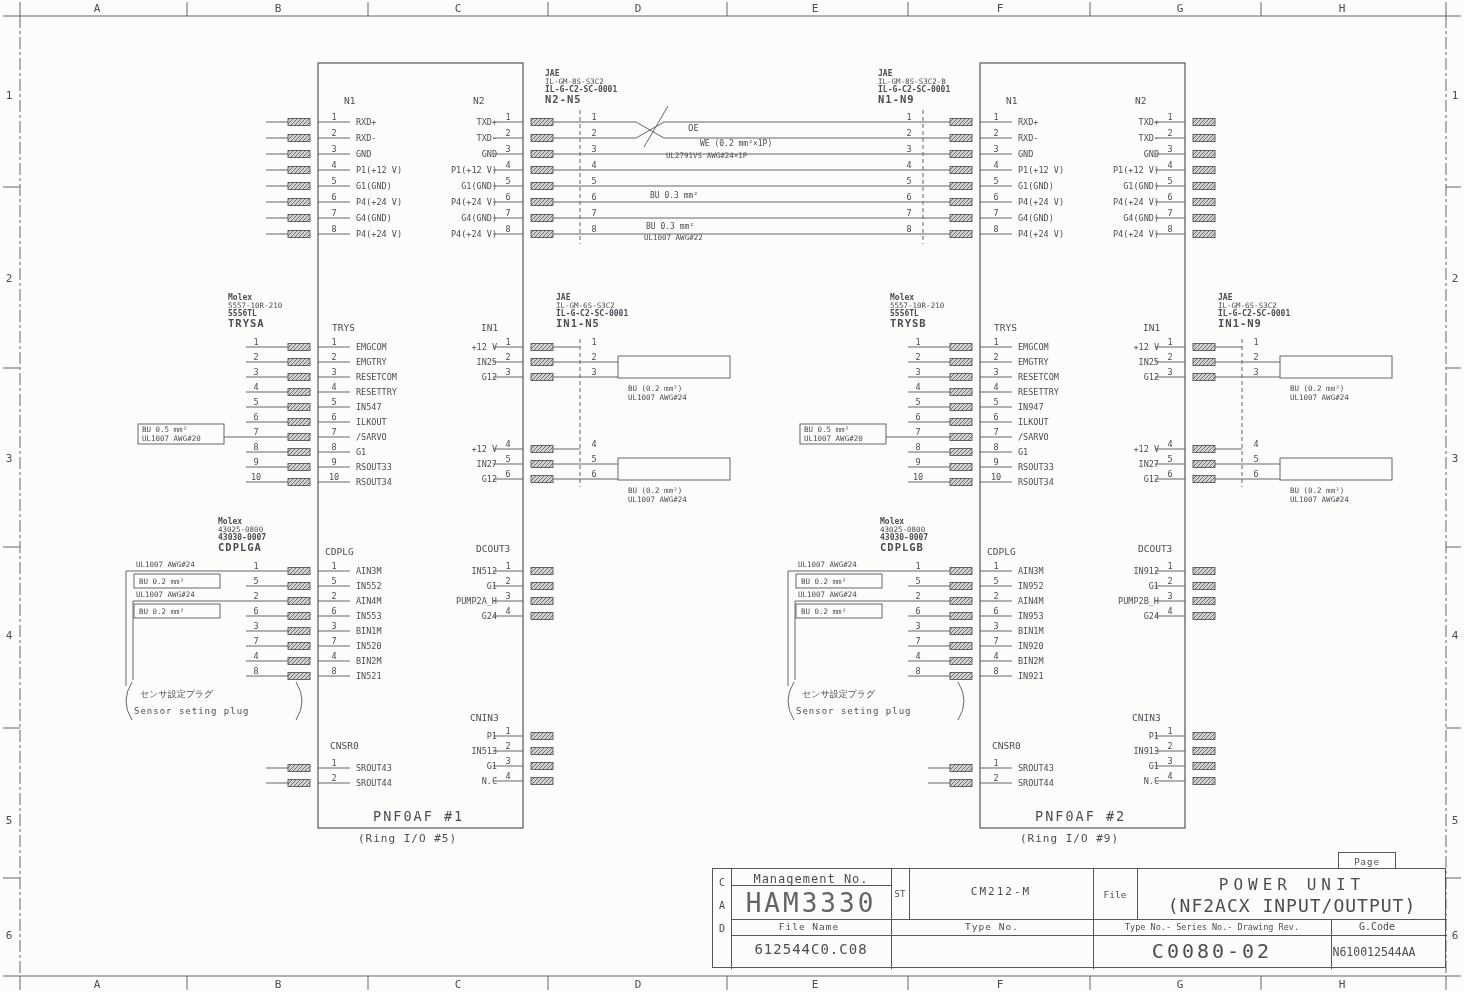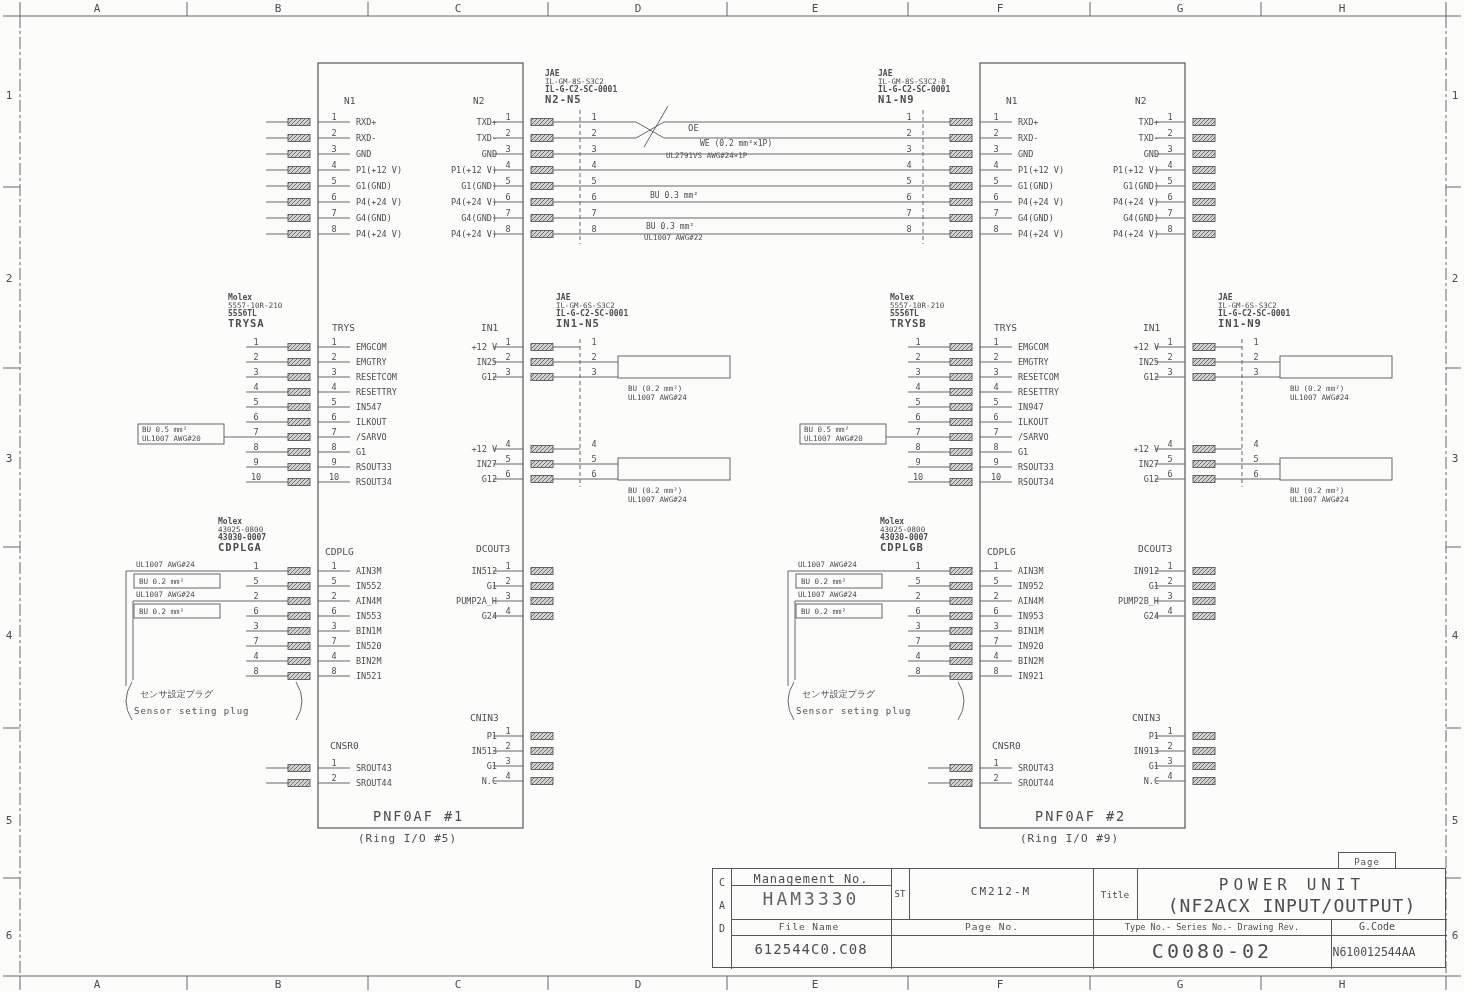--- a/index.html
+++ b/index.html
@@ -7,21 +7,21 @@
   .page{position:relative;width:1464px;height:992px;background:#fcfcfb;
         font-family:"DejaVu Sans Mono","DejaVu Sans",monospace;color:#4b4d51;overflow:hidden}
   svg{position:absolute;left:0;top:0}
   svg text{font-family:"DejaVu Sans Mono","DejaVu Sans",monospace}
   .page-box{position:absolute;left:1338px;top:852px;width:58px;height:20px;border:1px solid #55575b;
         display:flex;align-items:center;justify-content:center;font-size:9px;letter-spacing:1px;background:#fcfcfb}
   .tb{position:absolute;left:712px;top:868px;width:734px;height:100px;border:1.2px solid #55575b;background:#fcfcfb}
   .vl{position:absolute;width:1px;background:#55575b}
   .hl{position:absolute;height:1px;background:#55575b}
   .ctr{position:absolute;transform:translateX(-50%);white-space:nowrap;color:#4b4d51}
-  .big{font-size:18px;letter-spacing:3px;color:#626468}
+  .big{font-size:26px;letter-spacing:3px;color:#626468}
   .corner-code{position:absolute;left:1380px;top:1035px;font-size:9px;color:#4b4d51}
 </style>
 </head>
 <body>
 
 <div class="page">
 
   <svg id="schematic" width="1464" height="992" viewBox="0 0 1464 992">
     <defs>
       <pattern id="hatch" width="4" height="4" patternUnits="userSpaceOnUse">
@@ -990,27 +990,27 @@
     <div class="hl" style="left:18px;top:66px;width:716px"></div>
 
     <span class="ctr" style="left:9px;top:8px;font-size:10px">C</span>
     <span class="ctr" style="left:9px;top:31px;font-size:10px">A</span>
     <span class="ctr" style="left:9px;top:54px;font-size:10px">D</span>
 
     <span class="ctr" style="left:98px;top:3px;font-size:12px;letter-spacing:1px">Management No.</span>
     <span class="ctr big" style="left:98px;top:19px">HAM3330</span>
     <span class="ctr" style="left:187px;top:20px;font-size:9px">ST</span>
     <span class="ctr" style="left:288px;top:16px;font-size:11px;letter-spacing:2px">CM212-M</span>
-    <span class="ctr" style="left:402px;top:20px;font-size:9.5px">Title</span>
+    <span class="ctr" style="left:402px;top:20px;font-size:9.5px">File</span>
     <span class="ctr" style="left:579px;top:6px;font-size:16px;letter-spacing:5px">POWER UNIT</span>
     <span class="ctr" style="left:579px;top:26px;font-size:18px;letter-spacing:1px">(NF2ACX INPUT/OUTPUT)</span>
 
     <span class="ctr" style="left:96px;top:52px;font-size:9.5px;letter-spacing:1px">File Name</span>
     <span class="ctr" style="left:98px;top:72px;font-size:14px;letter-spacing:1px">612544C0.C08</span>
-    <span class="ctr" style="left:279px;top:52px;font-size:9.5px;letter-spacing:1px">Page No.</span>
+    <span class="ctr" style="left:279px;top:52px;font-size:9.5px;letter-spacing:1px">Type No.</span>
     <span class="ctr" style="left:499px;top:53px;font-size:8.5px">Type No.- Series No.- Drawing Rev.</span>
     <span class="ctr" style="left:499px;top:70px;font-size:20px;letter-spacing:3px">C0080-02</span>
     <span class="ctr" style="left:664px;top:52px;font-size:10px">G.Code</span>
     <span class="ctr" style="left:661px;top:76px;font-size:11.5px">N610012544AA</span>
   </div>
 
   <span class="corner-code">KZIL111-01C</span>
 </div>
 
 </body></html>

